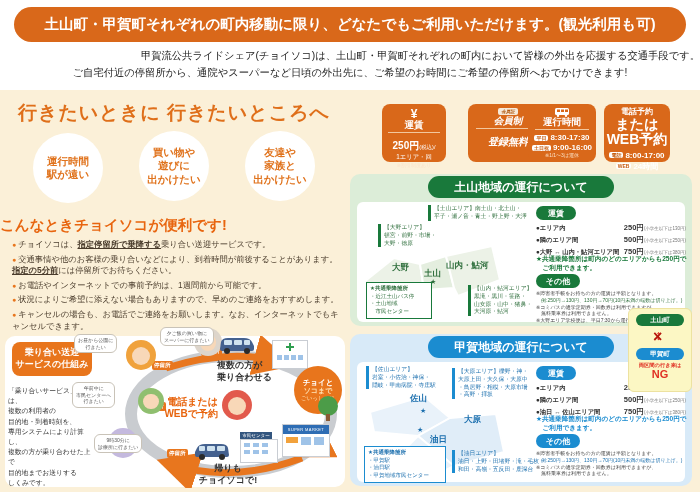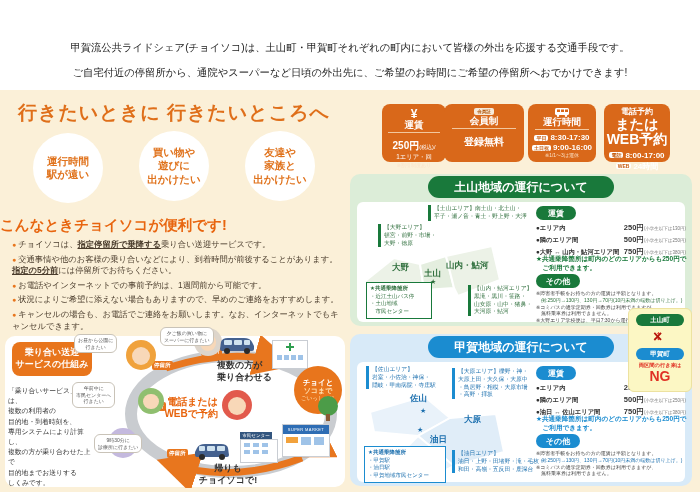--- a/index.html
+++ b/index.html
@@ -88,29 +88,32 @@
   
   .ng-box{left:628px;top:308px;width:64px;height:84px;background:#FCF7C4;border:1px solid #EDE2A0;
           border-radius:6px;display:flex;flex-direction:column;align-items:center;padding-top:5px;
           box-sizing:border-box;}
   .ng-pill{width:48px;height:12px;border-radius:6px;color:#fff;font-size:6.5px;font-weight:bold;
            display:flex;align-items:center;justify-content:center;}
   .ng-icon{position:relative;width:18px;height:20px;margin:1px 0;}
   .ng-icon .ud{position:absolute;left:4px;top:0;font-size:14px;color:#E03024;font-weight:bold;}
   .ng-icon .xx{position:absolute;left:2px;top:1px;font-size:16px;color:#B5170C;font-weight:bold;}
   .ng-note1{font-size:5.3px;color:#E03024;font-weight:bold;margin-top:2px;}
-  .ng-note2{font-size:14px;color:#E03024;font-weight:bold;line-height:1;}
+  .ng-note2{font-size:11px;color:#E03024;font-weight:bold;line-height:1;}
 </style>
 </head>
 <body>
 
 <div class="page">
   <div class="abs cream"></div>
 
-  <div class="abs intro" style="top:41px;">甲賀流公共ライドシェア(チョイソコ)は、土山町・甲賀町それぞれの町内において皆様の外出を応援する交通手段です。</div>
+  <div class="abs banner">
+    <span>土山町・甲賀町それぞれの町内移動に限り、どなたでもご利用いただけます。(観光利用も可)</span>
+  </div>
+  <div class="abs intro" style="top:49px;text-align:right;">甲賀流公共ライドシェア(チョイソコ)は、土山町・甲賀町それぞれの町内において皆様の外出を応援する交通手段です。</div>
   <div class="abs intro" style="top:66px;">ご自宅付近の停留所から、通院やスーパーなど日頃の外出先に、ご希望のお時間にご希望の停留所へおでかけできます!</div>
 
   <div class="abs headline">行きたいときに 行きたいところへ</div>
 
   <div class="abs circle" style="left:33px;top:133px;">
     <span>運行時間</span>
     <span>駅が遠い</span>
   </div>
   <div class="abs circle" style="left:139px;top:131px;">
     <span>買い物や</span>
@@ -272,21 +275,21 @@
 
   <div class="abs card" style="left:382px;width:64px;">
     <span style="font-size:12px;font-weight:bold;line-height:1;">¥</span>
     <span class="ttl">運賃</span>
     <span class="hr"></span>
     <span><span class="big">250円</span><span style="font-size:5.5px;">(税込)/</span></span>
     <span class="small">1エリア・回</span>
     <span class="tiny">※割引制度あり</span>
   </div>
 
-  <div class="abs card" style="left:444px;width:80px;">
+  <div class="abs card" style="left:468px;width:80px;font-style:italic;">
     <span class="badge-icon">会員証</span>
     <span class="ttl" style="margin-top:1px;">会員制</span>
     <span class="hr"></span>
     <span class="big" style="margin-top:4px;">登録無料</span>
   </div>
 
   <div class="abs card" style="left:528px;width:68px;">
     <svg width="16" height="9" viewBox="0 0 16 9">
       <rect x="1" y="0" width="14" height="7" rx="1.5" fill="#fff"></rect>
       <rect x="3" y="1.5" width="3" height="2.5" fill="#D9681A"></rect>

